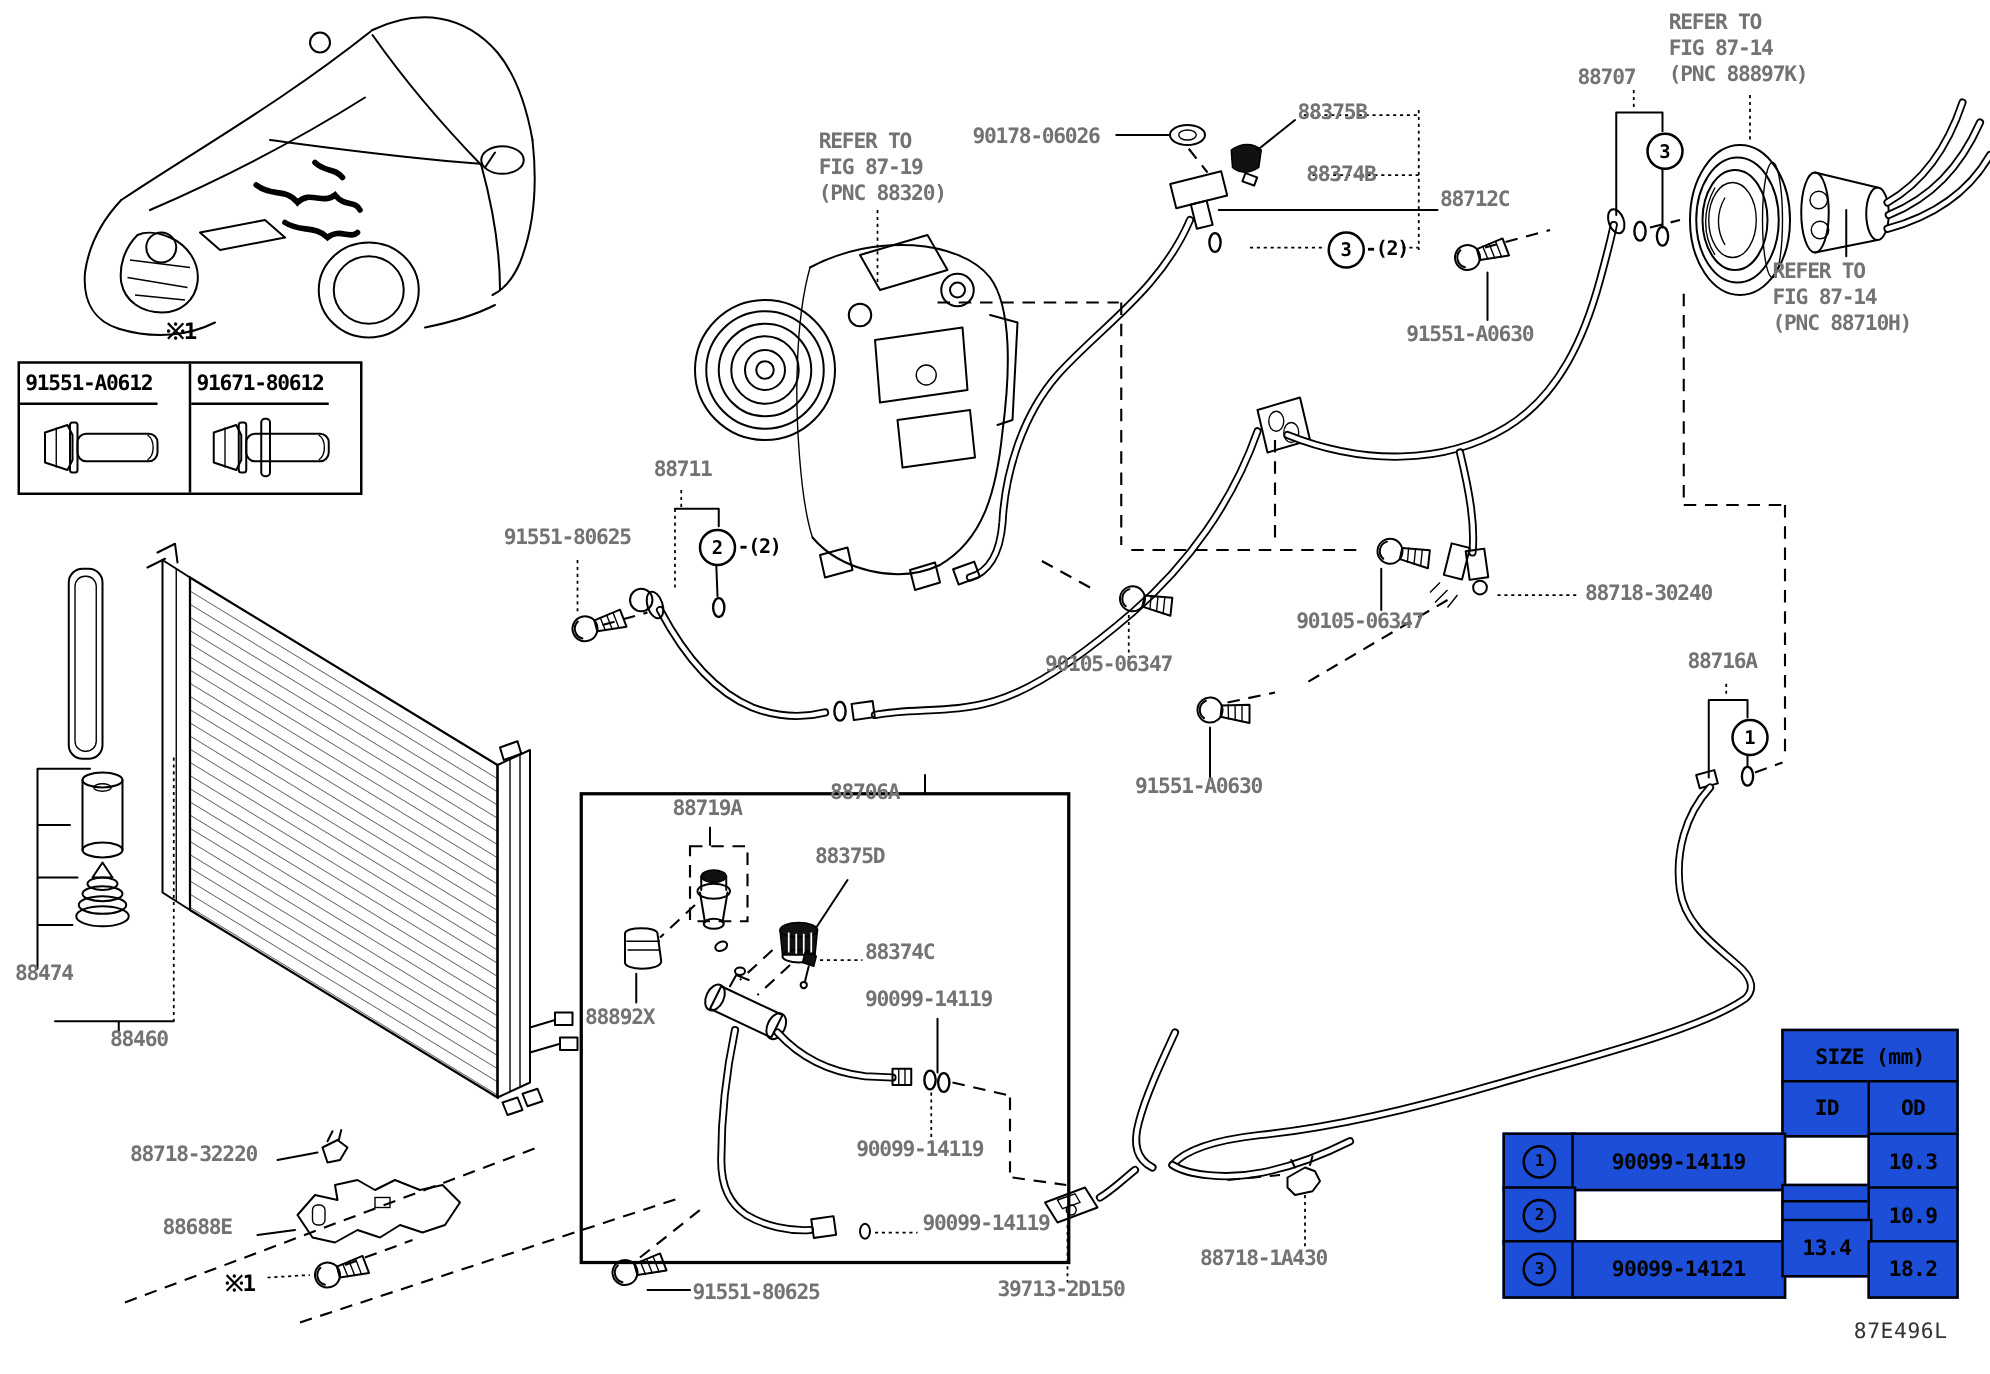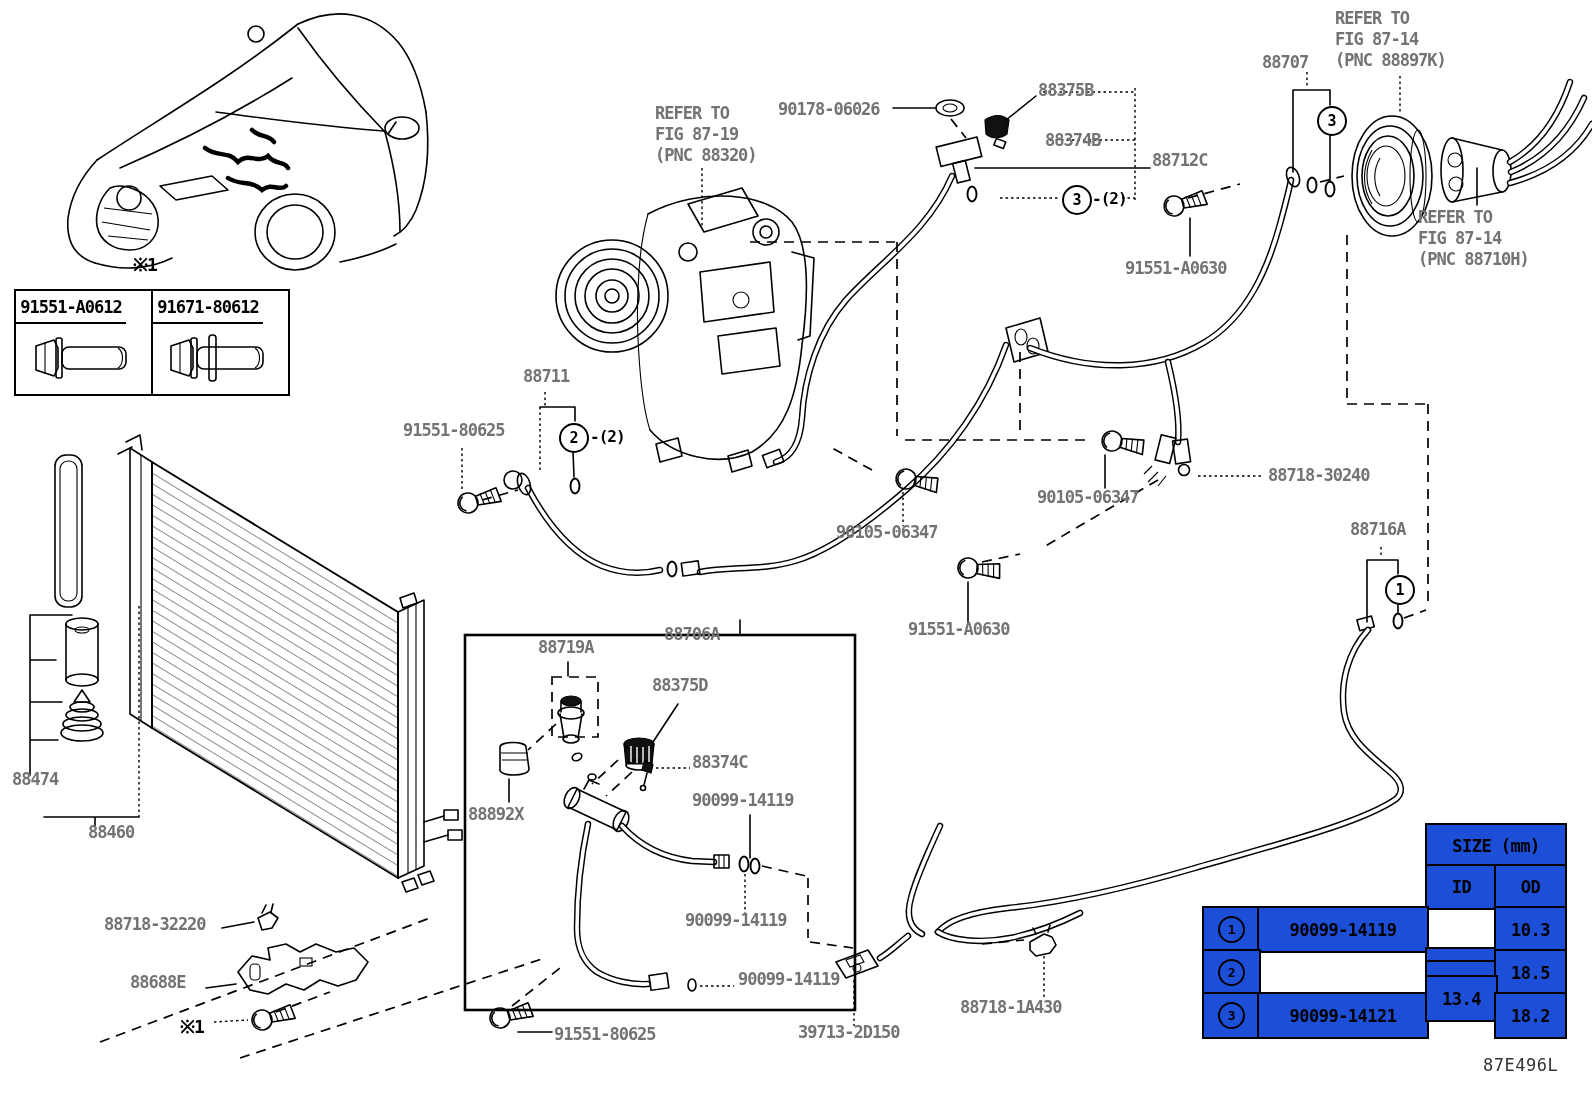--- a/index.html
+++ b/index.html
@@ -439,21 +439,21 @@
       <span class="tbadge">1</span>
     </div>
   <div class="cell" style="left:55px;top:83px;width:168px;height:43px;">90099-14119</div>
   <div class="cell" style="left:223px;top:83px;width:69px;height:43px;margin-top:41px;">6.7</div>
   <div class="cell" style="left:292px;top:83px;width:69px;height:43px;">10.3</div>
 
   <div class="cell" style="left:0;top:126px;width:55px;height:43px;">
       <span class="tbadge">2</span>
     </div>
   <div class="cell" style="left:223px;top:137px;width:69px;height:43px;">10.8</div>
-  <div class="cell" style="left:292px;top:126px;width:69px;height:43px;">18.5</div>
+  <div class="cell" style="left:292px;top:126px;width:69px;height:43px;">10.9</div>
 
   <div class="cell" style="left:0;top:169px;width:55px;height:43px;">
       <span class="tbadge">3</span>
     </div>
   <div class="cell" style="left:55px;top:169px;width:168px;height:43px;">90099-14121</div>
   <div class="cell" style="left:223px;top:152px;width:69px;height:43px;">13.4</div>
   <div class="cell" style="left:292px;top:169px;width:69px;height:43px;">18.2</div>
 </div>
 
 <div class="footer-code">87E496L</div>

